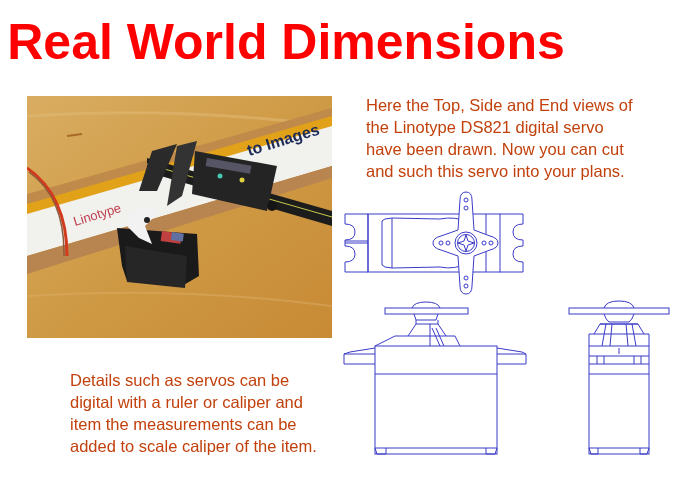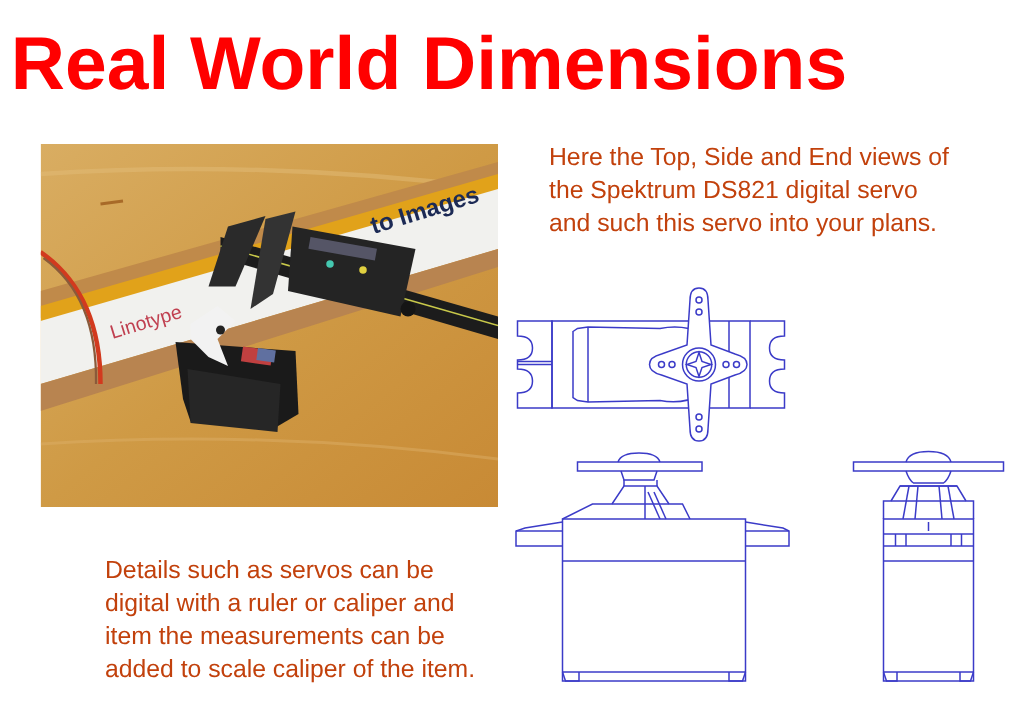--- a/index.html
+++ b/index.html
@@ -73,21 +73,22 @@
     <rect x="135" y="135" width="20" height="10" fill="#c04040" transform="rotate(8 135 135)"></rect>
     <rect x="145" y="136" width="12" height="8" fill="#6070a0" transform="rotate(8 145 136)"></rect>
 
     <polygon points="100,120 118,108 130,118 118,130 125,148 112,142 100,130" fill="#f2f2f2"></polygon>
     <circle cx="120" cy="124" r="3" fill="#222"></circle>
   </svg>
 </div>
 
 <div id="desc-top" class="text-block">
   <div>Here the Top, Side and End views of</div>
-  <div>the Spektrum DS821 digital servo</div>
+  <div>the Linotype DS821 digital servo</div>
+  <div>have been drawn. Now you can cut</div>
   <div>and such this servo into your plans.</div>
 </div>
 
 <div id="desc-bottom" class="text-block">
   <div>Details such as servos can be</div>
   <div>digital with a ruler or caliper and</div>
   <div>item the measurements can be</div>
   <div>added to scale caliper of the item.</div>
 </div>
 

